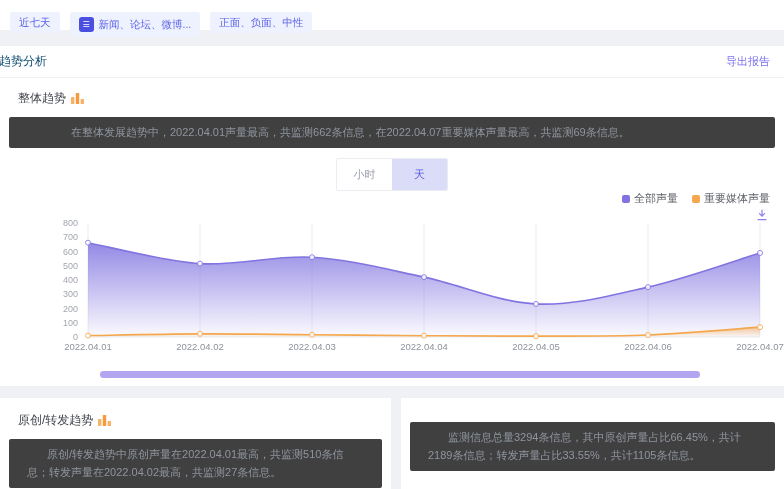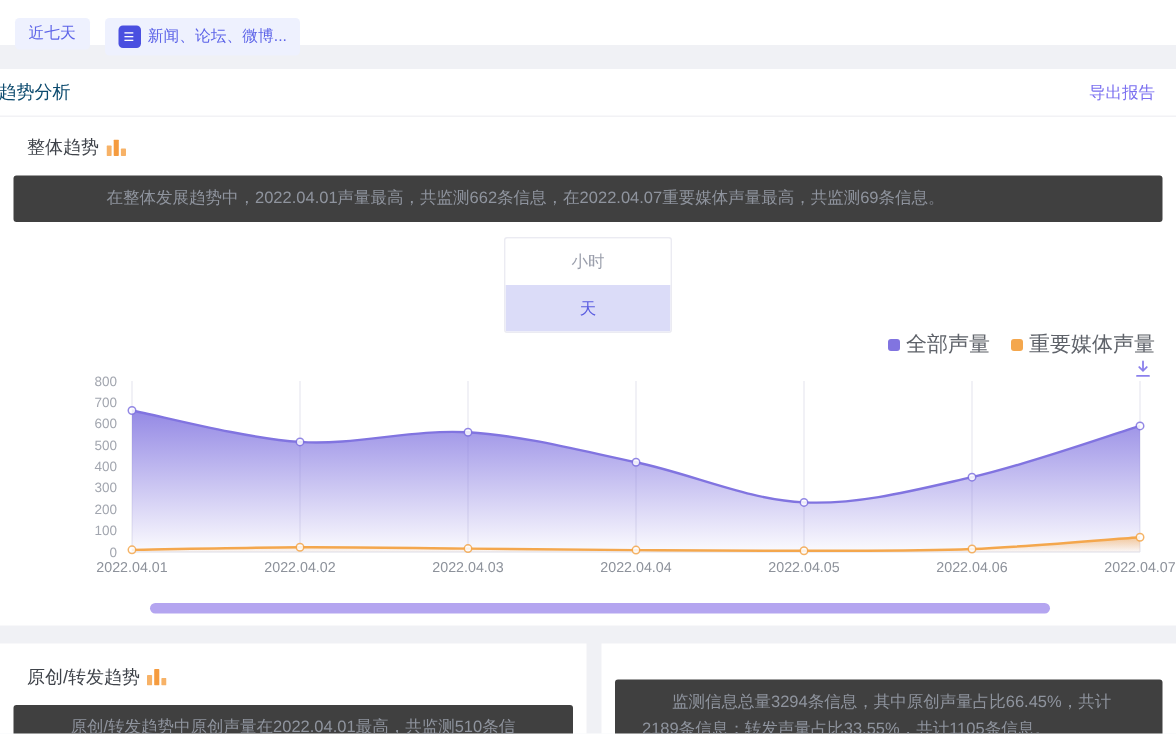--- a/index.html
+++ b/index.html
@@ -34,30 +34,30 @@
   .panel-body { padding-top:12px; padding-bottom:8px; }
   .block-title-row { display:flex; align-items:center; gap:5px; margin-left:18px; }
   .block-title { font-size:12px; color:#3f434a; }
   .summary-box {
     margin:10px 9px 0 9px; background:#404040; border-radius:2px;
     padding:6px 18px; font-size:11px; color:#8f949e; line-height:1.7;
   }
   .summary-box.indent-lg { text-indent:44px; }
   .summary-box.indent-sm { text-indent:20px; }
   
-  .toggle-group { display:flex; width:112px; margin:10px auto 0; border:1px solid #ebebf2; border-radius:2px; overflow:hidden;flex-direction:column; }
+  .toggle-group { display:flex; width:112px; margin:10px auto 0; border:1px solid #ebebf2; border-radius:2px; overflow:hidden; }
   .toggle-btn {
     flex:1; text-align:center; font-size:11px; padding:8px 0; cursor:pointer;
     background:#fff; color:#9a9eab;
   }
   .toggle-btn.selected { background:#dbdcf8; color:#5a5ce0; }
   
   .chart-wrap { position:relative; margin-top:2px; }
   .legend { display:flex; justify-content:flex-end; gap:14px; margin-right:14px; height:12px; align-items:center; }
-  .legend-item { display:flex; align-items:center; gap:4px; font-size:14px; color:#5e6269; cursor:pointer; }
+  .legend-item { display:flex; align-items:center; gap:4px; font-size:11px; color:#5e6269; cursor:pointer; }
   .legend-swatch { width:8px; height:8px; border-radius:2px; display:inline-block; }
   .download-btn { position:absolute; top:16px; right:16px; cursor:pointer; line-height:0; }
   svg.chart { display:block; }
   .scrollbar-track { position:relative; height:7px; margin:16px 84px 0 100px; }
   .scrollbar-thumb { position:absolute; left:0; top:0; width:600px; height:7px; background:#b4a5f0; border-radius:4px; cursor:grab; }
   
   .bottom-row { display:flex; gap:10px; margin-top:12px; height:200px; }
   .bcard { background:#fff; padding-top:14px; }
   .bcard.left { width:391px; flex:none; }
   .bcard.right { flex:1; }
@@ -65,20 +65,23 @@
 </head>
 <body>
 
 <div class="topbar">
   <span class="chip">
     <span>近七天</span>
   </span>
   <span class="chip">
     <span class="chip-icon">☰</span>
     <span>新闻、论坛、微博...</span>
+  </span>
+  <span class="chip">
+    <span>正面、负面、中性</span>
   </span>
 </div>
 
 <div class="gap1"></div>
 
 <div class="panel">
   <div class="panel-header">
     <span class="panel-title">趋势分析</span>
     <span class="export-link">导出报告</span>
   </div>

